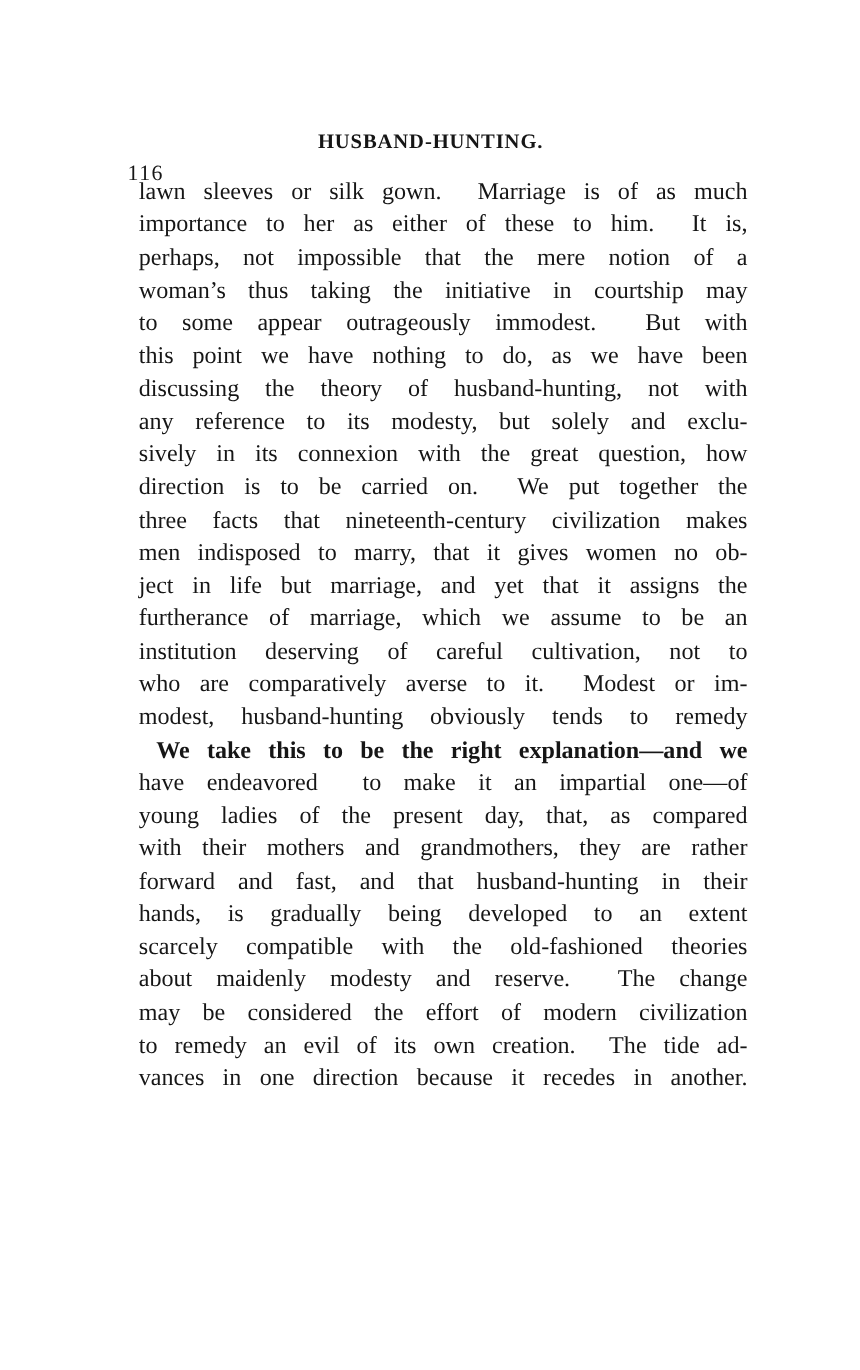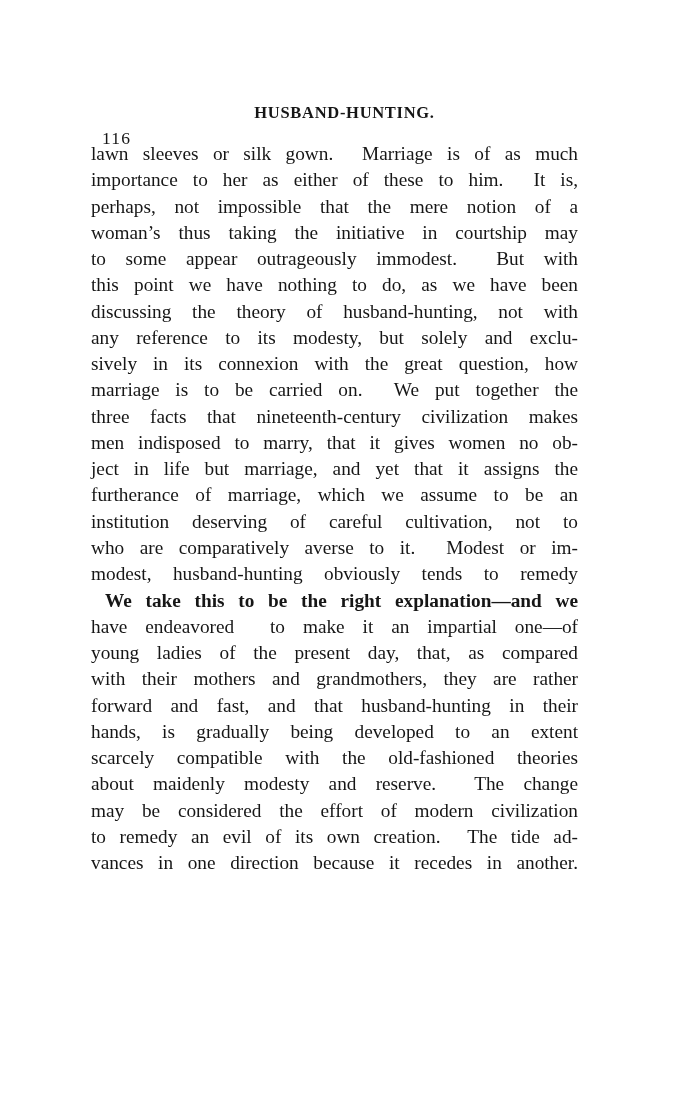--- a/index.html
+++ b/index.html
@@ -31,21 +31,21 @@
   .running-head {
     display: block;
     width: 100%;
     text-align: center;
     font-size: 16.5px;
     font-weight: bold;
     letter-spacing: 0.7px;
   }
   .text-block {
     position: absolute;
-    left: 91px;
+    left: 111px;
     top: 141px;
     width: 487px;
   }
   .line {
     font-size: 19.3px;
     line-height: 26.27px;
     text-align: justify;
     text-align-last: justify;
     white-space: pre-wrap;
     word-spacing: 0.5px;
@@ -69,21 +69,21 @@
   <div class="text-block">
       <div class="line">lawn sleeves or silk gown.  Marriage is of as much</div>
       <div class="line">importance to her as either of these to him.  It is,</div>
       <div class="line">perhaps, not impossible that the mere notion of a</div>
       <div class="line">woman’s thus taking the initiative in courtship may</div>
       <div class="line">to some appear outrageously immodest.  But with</div>
       <div class="line">this point we have nothing to do, as we have been</div>
       <div class="line">discussing the theory of husband-hunting, not with</div>
       <div class="line">any reference to its modesty, but solely and exclu-</div>
       <div class="line">sively in its connexion with the great question, how</div>
-      <div class="line">marriage is to be carried on.  We put together the</div>
+      <div class="line">direction is to be carried on.  We put together the</div>
       <div class="line">three facts that nineteenth-century civilization makes</div>
       <div class="line">men indisposed to marry, that it gives women no ob-</div>
       <div class="line">ject in life but marriage, and yet that it assigns the</div>
       <div class="line">furtherance of marriage, which we assume to be an</div>
       <div class="line">institution deserving of careful cultivation, not to</div>
       <div class="line">who are comparatively averse to it.  Modest or im-</div>
       <div class="line">modest, husband-hunting obviously tends to remedy</div>
       <div class="line indent">We take this to be the right explanation—and we</div>
       <div class="line">have endeavored  to make it an impartial one—of</div>
       <div class="line">young ladies of the present day, that, as compared</div>

